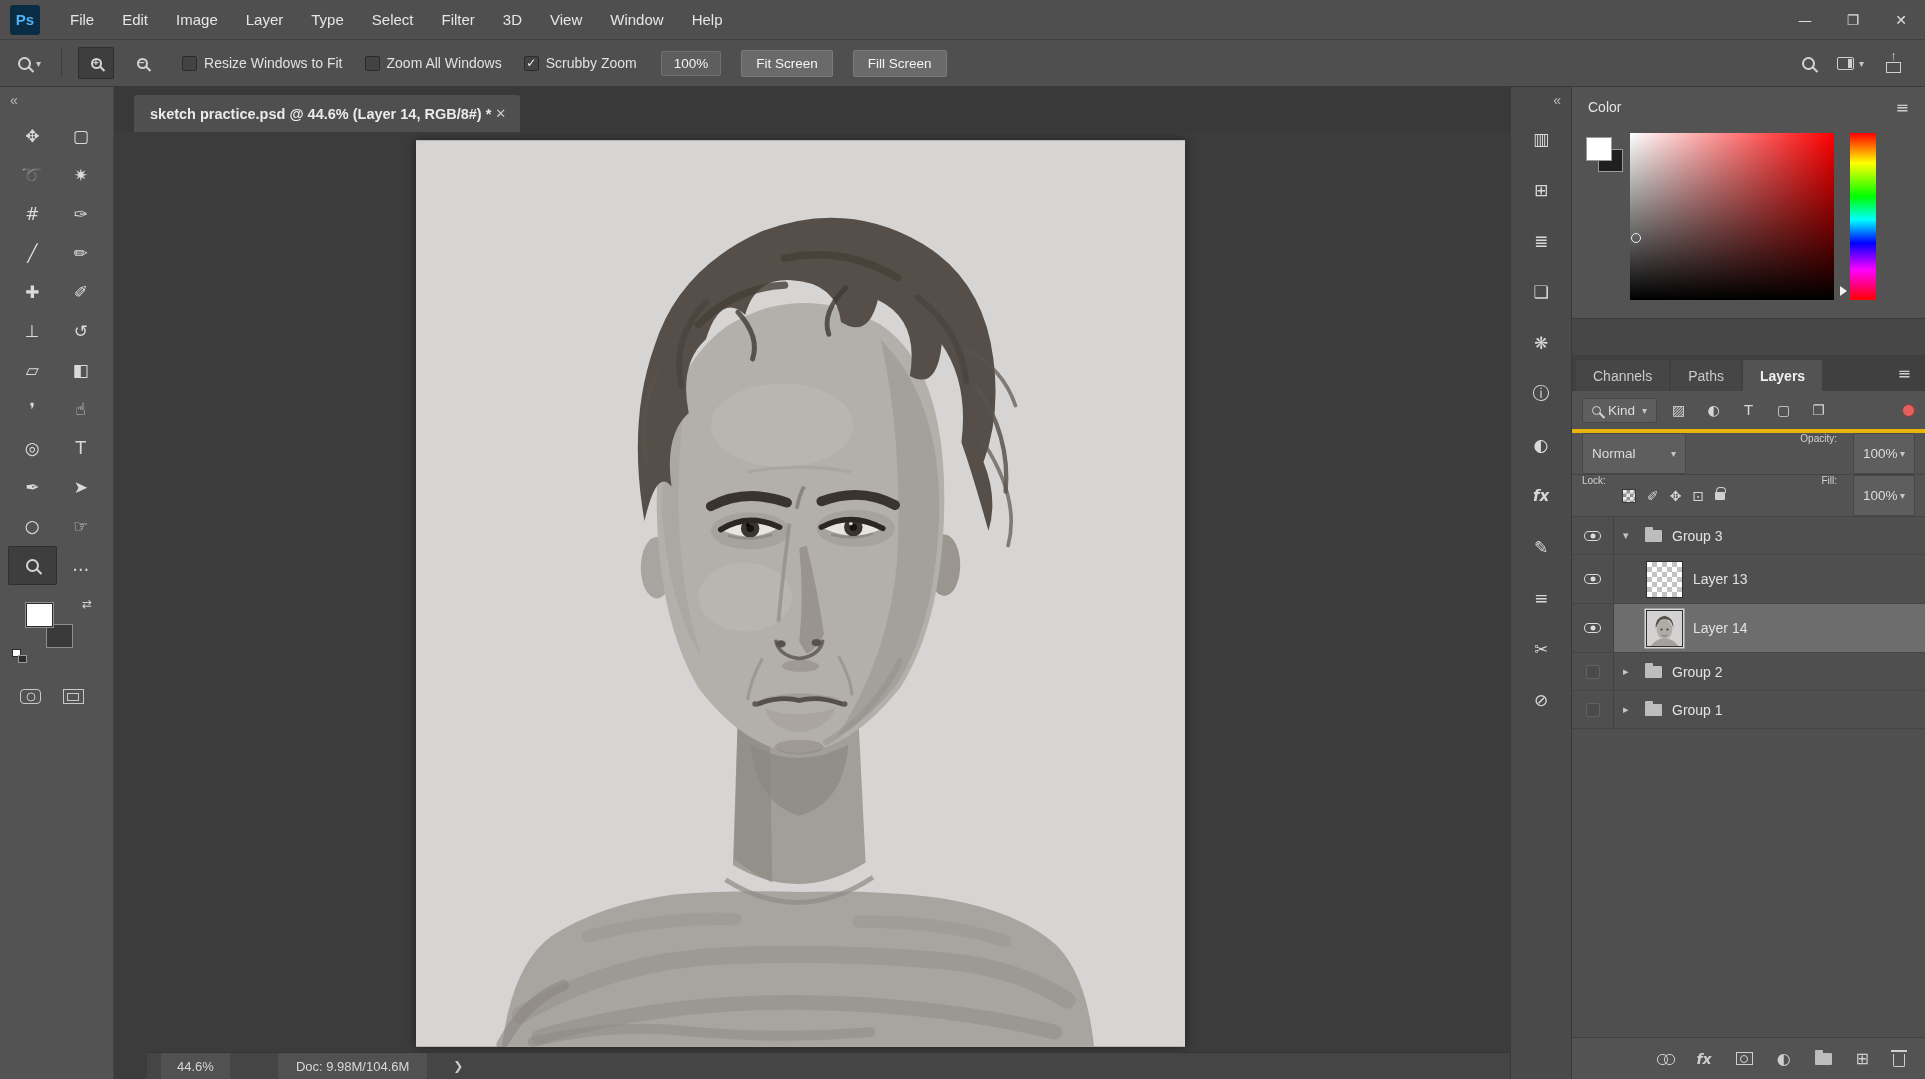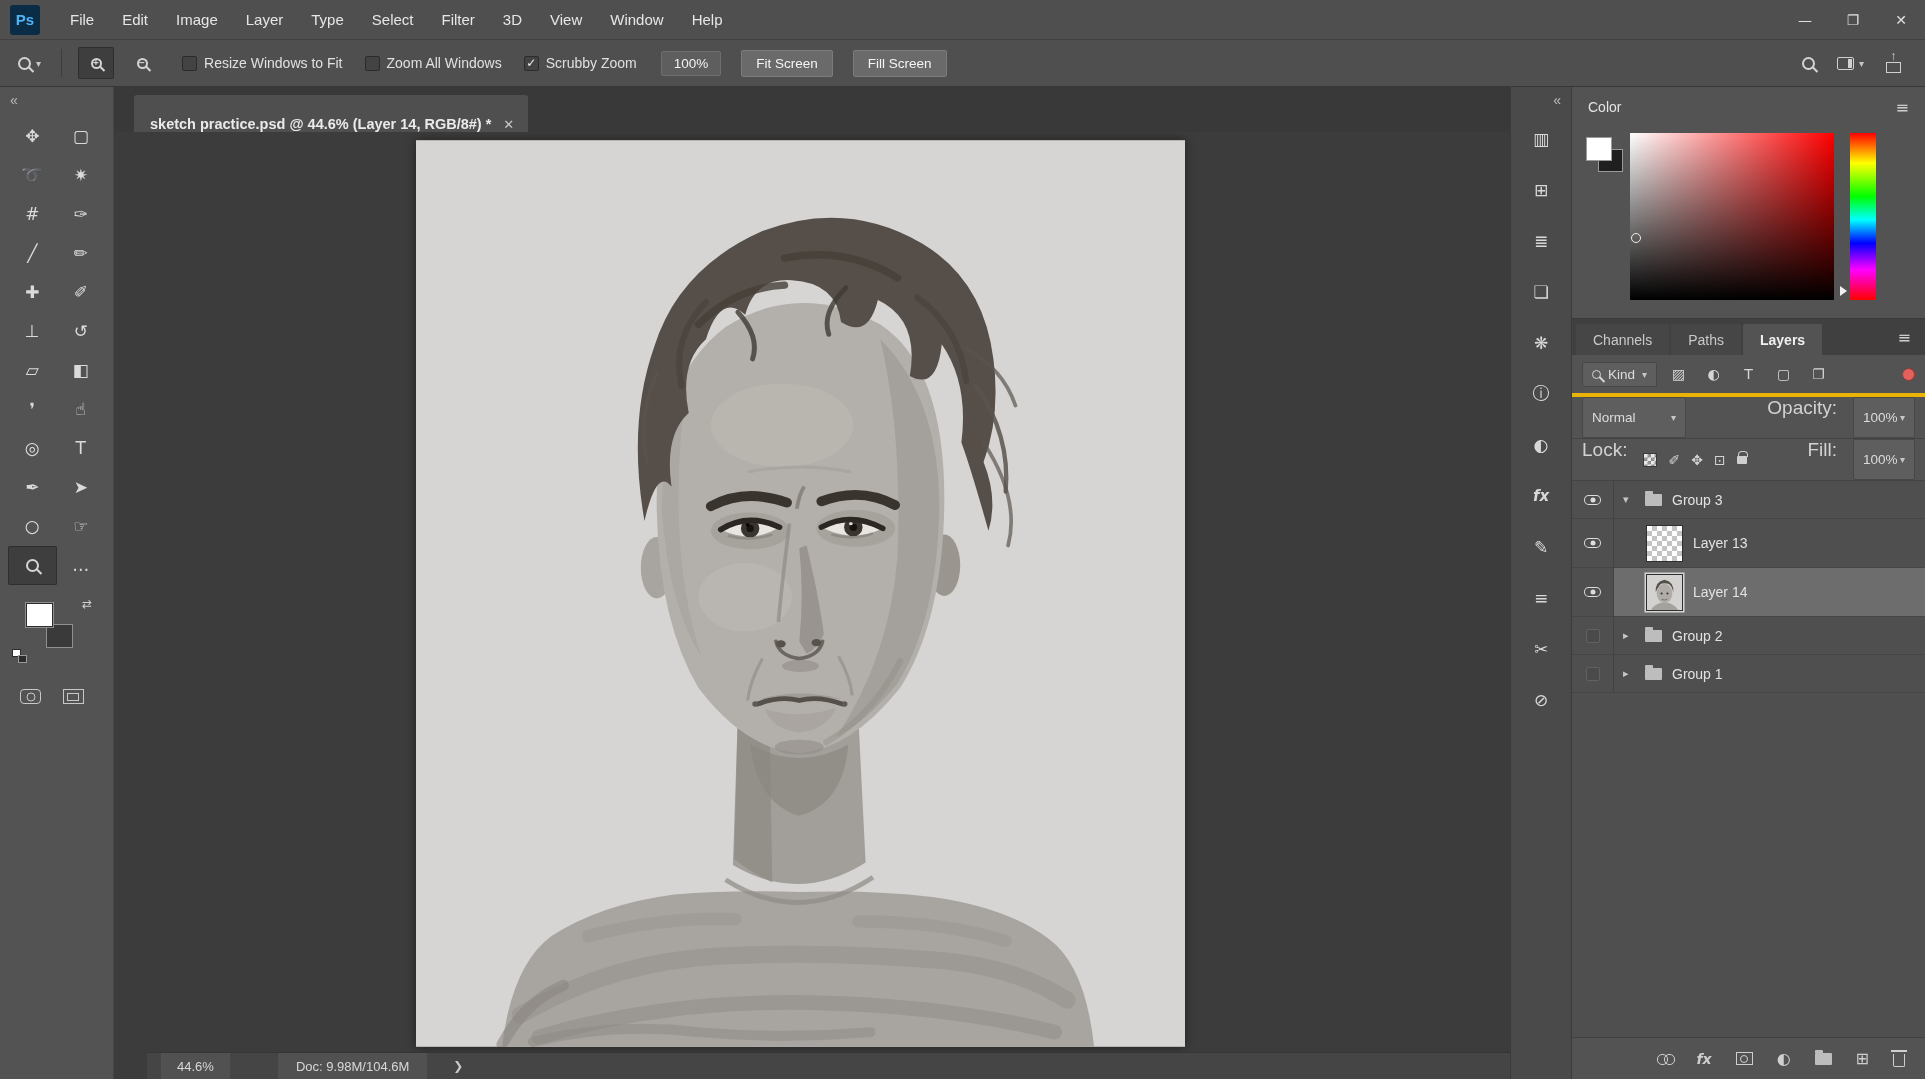--- a/index.html
+++ b/index.html
@@ -124,21 +124,21 @@
   .qm-icon::after { content:''; position:absolute; left:50%; top:50%; transform:translate(-50%,-50%);
     width:7px; height:7px; border:1.5px solid #c8c8c8; border-radius:50%; }
   .sm-icon { width:21px; height:15px; border:1.5px solid #c8c8c8; position:relative; }
   .sm-icon::after { content:''; position:absolute; left:3px; top:3px; width:10px; height:6px;
     border:1.5px solid #c8c8c8; }
 
   
   .doc-area { flex:1; display:flex; flex-direction:column; min-width:0; background:#3c3c3c; }
   .tabbar { height:45px; background:#393939; display:flex; align-items:flex-end;
     padding-left:20px; flex:none; }
-  .doc-tab { height:37px; background:#4f4f4f; display:flex; align-items:flex-end; gap:12px;
+  .doc-tab { height:37px; background:#4f4f4f; display:flex; align-items:center; gap:4px;
     padding:0 14px 0 16px; font-size:14.5px; font-weight:bold; color:#eaeaea;
     border-radius:3px 3px 0 0; }
   .tab-close { font-weight:normal; color:#c9c9c9; font-size:13px;
     font-family:"DejaVu Sans",sans-serif; }
   .pasteboard { flex:1; position:relative; overflow:hidden; background:#3c3c3c; }
   .canvas { position:absolute; left:302px; top:8px; width:769px; height:907px;
     box-shadow:0 0 10px rgba(0,0,0,0.45); display:block; }
   .statusbar { height:27px; background:#454545; border-top:1px solid #353535;
     display:flex; align-items:center; font-size:13px; color:#d8d8d8; flex:none;margin-left:33px; }
   .status-zoom { background:#515151; height:100%; display:flex; align-items:center;
@@ -174,21 +174,21 @@
                linear-gradient(to right, #fff, #f00); }
   .picker-dot { position:absolute; left:1px; top:60%; width:10px; height:10px;
     border:1.5px solid #ededed; border-radius:50%; }
   .hue-bar { position:relative; width:26px; height:167px; margin-left:16px; flex:none;
     background:linear-gradient(to bottom,#f00 0%,#ff0 18%,#0f0 38%,#0ff 52%,#00f 66%,#f0f 82%,#f00 100%); }
   .hue-marker { position:absolute; left:-10px; bottom:4px; width:0; height:0;
     border-top:5px solid transparent; border-bottom:5px solid transparent;
     border-left:7px solid #f2f2f2; }
 
   .panel-tabs { height:36px; background:#404040; display:flex; align-items:flex-end;
-    padding-left:4px; flex:none; }
+    padding-left:4px; flex:none;margin-top:36px; }
   .ptab { height:31px; padding:0 17px; display:flex; align-items:center; font-size:14px;
     color:#c9c9c9; background:#464646; margin-right:2px; border-radius:2px 2px 0 0; }
   .ptab.active { background:#535353; color:#f0f0f0; font-weight:bold; }
   .panel-tabs .panel-menu { align-self:center; padding-right:14px; }
 
   .layers-panel { flex:1; background:#535353; display:flex; flex-direction:column; min-height:0; }
   .filter-row { height:42px; display:flex; align-items:center; padding:0 10px; gap:8px;
     border-bottom:4px solid #eab308; flex:none; }
   .kind-box { display:flex; align-items:center; gap:7px; background:#5e5e5e;
     border:1px solid #474747; border-radius:2px; padding:4px 9px; font-size:13.5px; }
@@ -196,21 +196,21 @@
     color:#d6d6d6; font-size:14px; font-family:"DejaVu Sans",sans-serif; }
   .filter-toggle { margin-left:auto; width:13px; height:13px; border-radius:50%;
     background:#e2615c; border:1px solid #8d3b38; }
   .blend-row, .lock-row { height:42px; display:flex; padding:0 10px;
     gap:16px; border-bottom:1px solid #444; flex:none; }
   .select-box { display:flex; align-items:center; justify-content:space-between;
     background:#5e5e5e; border:1px solid #474747; border-radius:2px; padding:4px 9px;
     font-size:13.5px; }
   .blend-select { width:104px; }
   .small-select { width:62px; }
-  .row-label { font-size:19px; color:#d2d2d2; }
+  .row-label { font-size:10px; color:#d2d2d2; }
   .lock-icons { display:flex; gap:11px; align-items:center; color:#d4d4d4; font-size:14px;
     font-family:"DejaVu Sans",sans-serif; }
 
   .layer-list { background:#4f4f4f; display:flex; flex-direction:column; flex:none; }
   .layer-row { display:flex; align-items:stretch; border-bottom:1px solid #454545;
     flex:none; font-size:14px; color:#e2e2e2; }
   .layer-row.grp { height:38px; }
   .layer-row.lyr { height:49px; }
   .eye-cell { width:42px; display:flex; align-items:center; justify-content:center;
     border-right:1px solid #424242; flex:none; }

